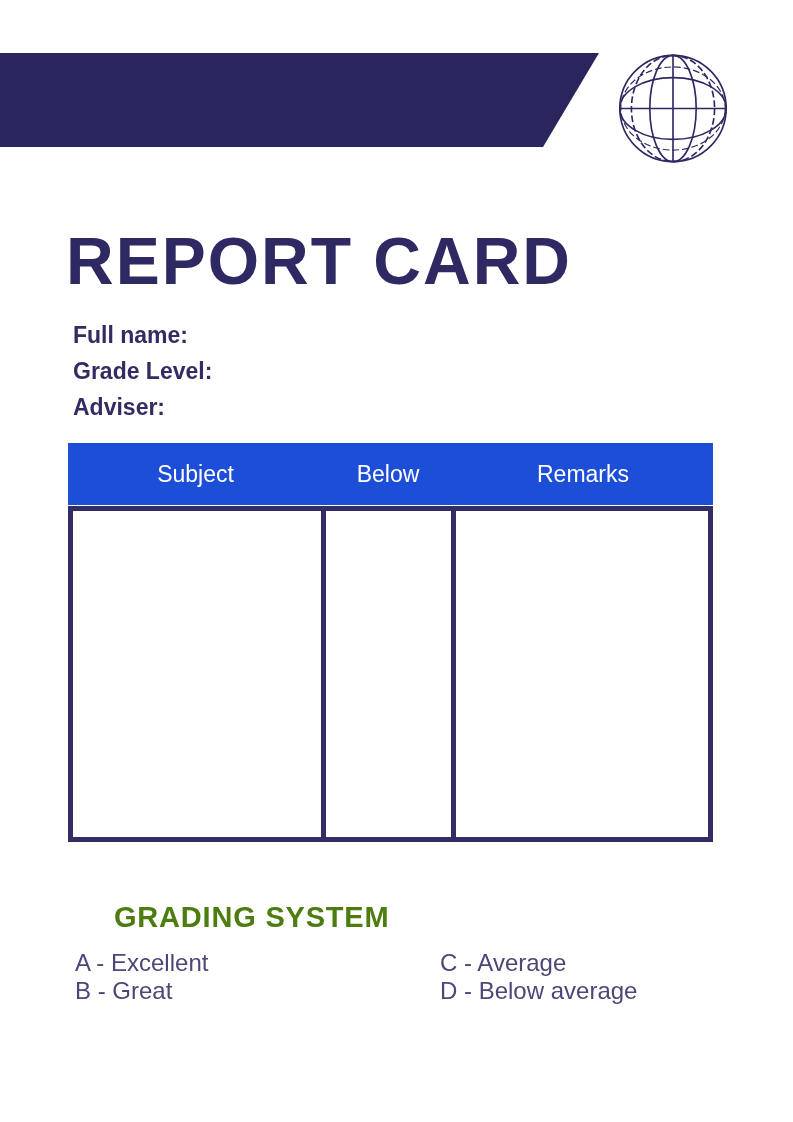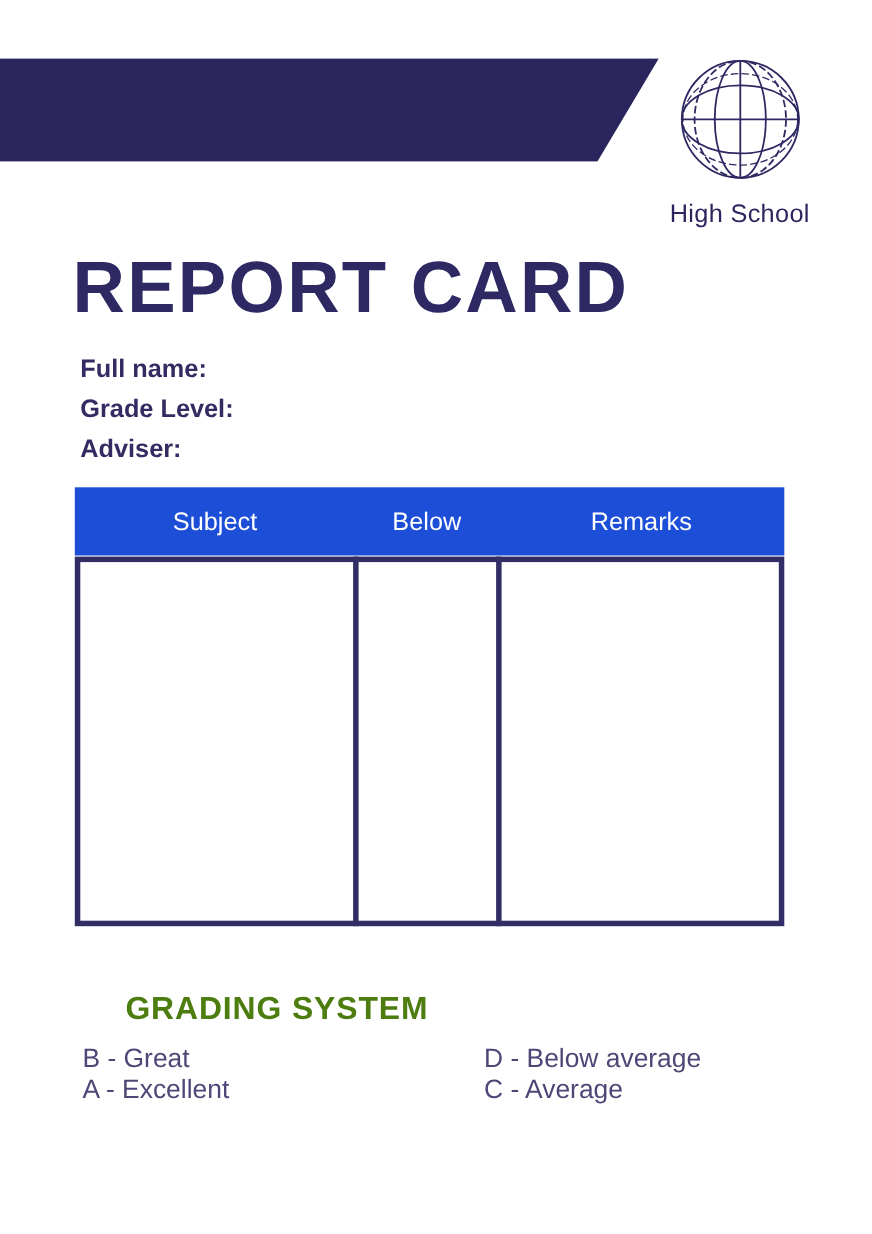--- a/index.html
+++ b/index.html
@@ -105,21 +105,20 @@
           <circle cx="60" cy="60" r="55"></circle>
           <line x1="60" y1="5" x2="60" y2="115"></line>
           <line x1="5" y1="60" x2="115" y2="60"></line>
           <ellipse cx="60" cy="60" rx="24" ry="55"></ellipse>
           <ellipse cx="60" cy="60" rx="43" ry="55" stroke-dasharray="7 3"></ellipse>
           <ellipse cx="60" cy="60" rx="55" ry="32"></ellipse>
           <ellipse cx="60" cy="60" rx="54" ry="43" stroke-dasharray="7 3" stroke-width="1.2"></ellipse>
         </g>
       </svg>
     </span>
-    <div class="school-name">High School</div>
   </div>
 
   <div class="report-title">REPORT CARD</div>
 
   <div class="student-fields">
     <div>Full name:</div>
     <div>Grade Level:</div>
     <div>Adviser:</div>
   </div>
 
@@ -129,22 +128,22 @@
     <div class="th c3">Remarks</div>
   </div>
   <div class="table-body"></div>
   <div class="v-sep s1"></div>
   <div class="v-sep s2"></div>
 
   <div class="grading-heading">GRADING SYSTEM</div>
 
   <div class="grading-list">
     <div class="grading-col left">
+      <div class="grading-item">A - Excellent</div>
       <div class="grading-item">B - Great</div>
-      <div class="grading-item">A - Excellent</div>
     </div>
     <div class="grading-col right">
+      <div class="grading-item">C - Average</div>
       <div class="grading-item">D - Below average</div>
-      <div class="grading-item">C - Average</div>
     </div>
   </div>
 
 </div>
 
 </body></html>

